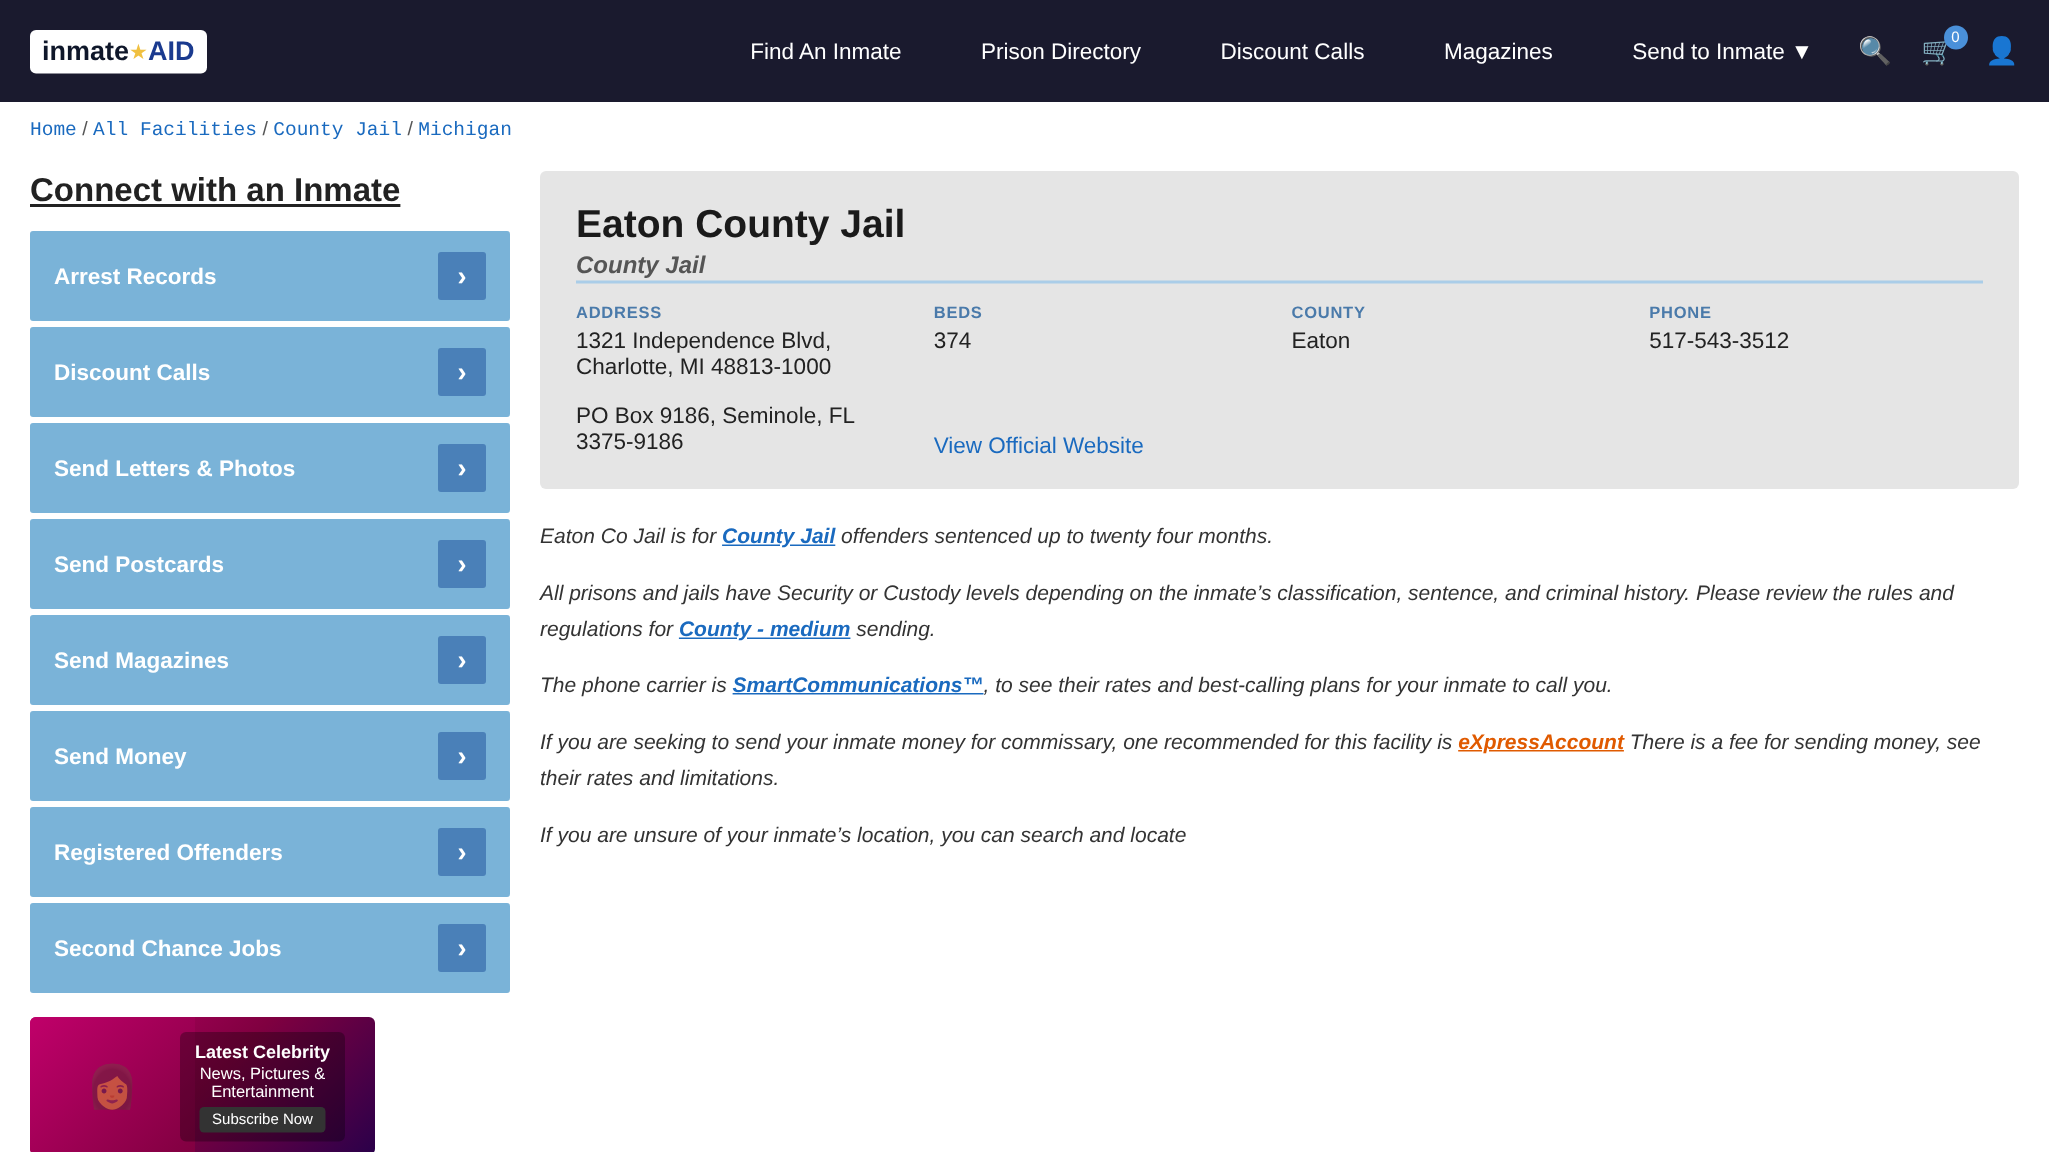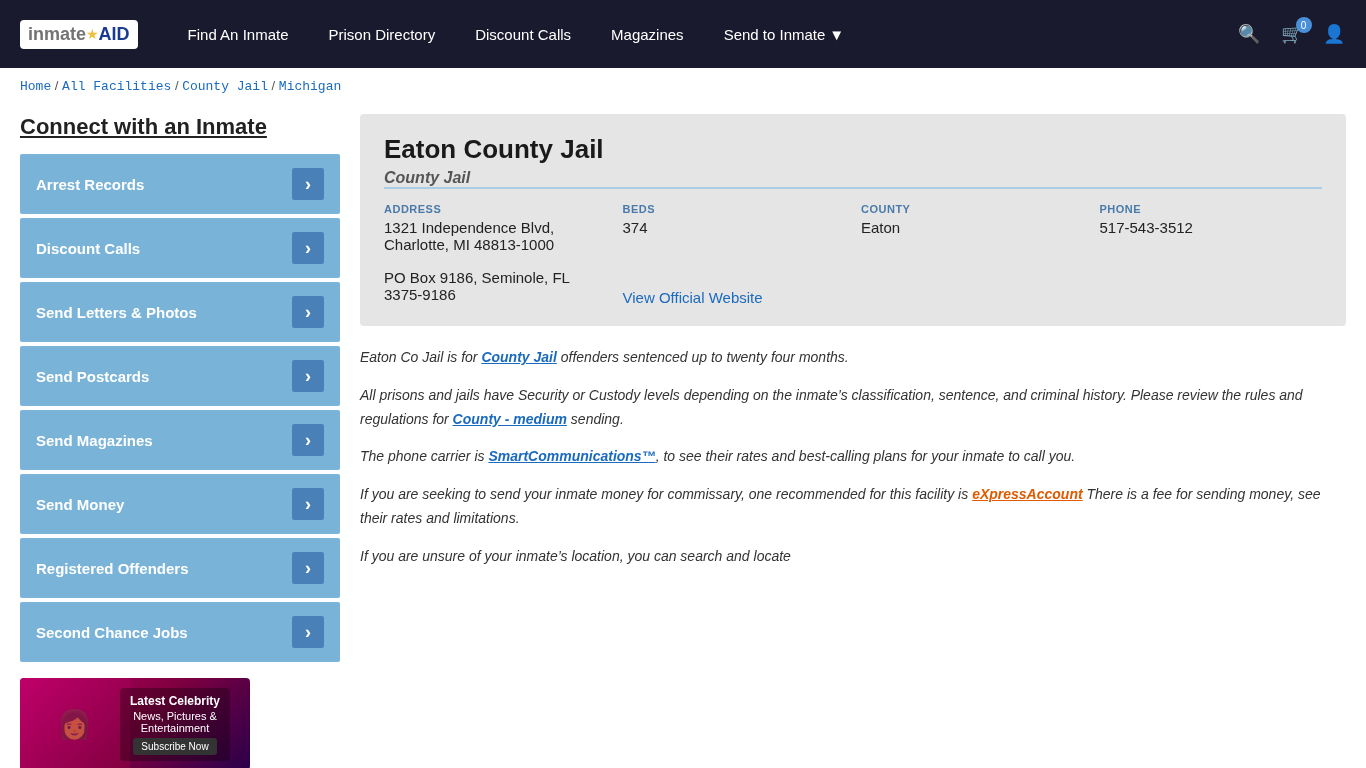--- a/index.html
+++ b/index.html
@@ -19,24 +19,24 @@
       align-items: center;
       margin-right: 20px;
     }
     .logo-box {
       background: #fff;
       border-radius: 4px;
       padding: 4px 8px;
       display: flex;
       align-items: center;
     }
-    .logo-text-inmate { color: #737373; font-weight: 900; font-size: 18px; }
+    .logo-text-inmate { color: #0f172a; font-weight: 900; font-size: 18px; }
     .logo-text-aid { color: #1a3a8f; font-weight: 900; font-size: 18px; }
     .logo-star { color: #f0c040; font-size: 14px; }
-    .nav-links { display: flex; gap: 40px; flex: 1; }
+    .nav-links { display: flex; gap: 53px; flex: 1; justify-content: flex-end; }
     .nav-link {
       color: #fff;
       text-decoration: none;
       font-size: 15px;
       font-weight: 500;
       cursor: pointer;
       white-space: nowrap;
     }
     .nav-icons { display: flex; align-items: center; gap: 20px; margin-left: auto; }
     .nav-icon-btn {

